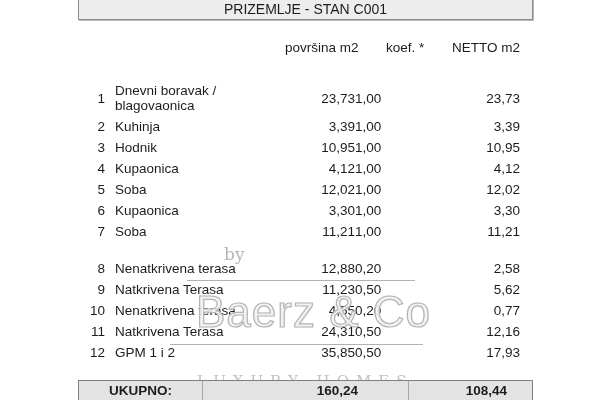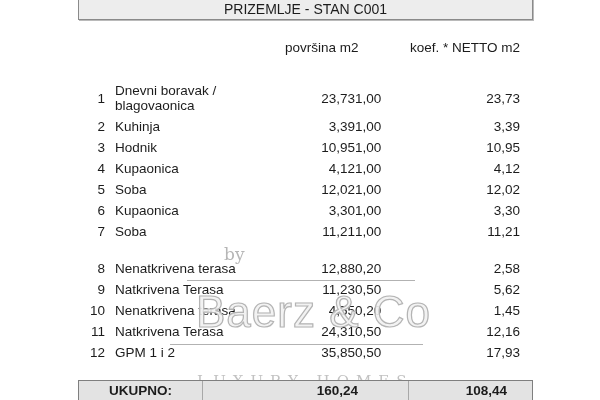--- a/index.html
+++ b/index.html
@@ -19,21 +19,21 @@
     border:1px solid #8a8a8a;
     box-shadow:1px 1px 0 rgba(130,130,130,.55);
     text-align:center;
     font-size:14px; line-height:20px;
     box-sizing:content-box;
   }
 
   
   .col-header { position:absolute; top:40px; font-size:13.5px; white-space:nowrap; }
   .h-povrsina { left:285px; }
-  .h-koef     { left:386px;margin-left:24px; }
+  .h-koef     { left:386px; }
   .h-netto    { left:452px; }
 
   
   .table-body { position:absolute; left:85px; top:80px; width:435px; }
   .row { display:flex; height:21px; align-items:center; font-size:13.5px; }
   .row.tall { height:36px; }
   .row.gap  { margin-top:16px; }
   .c-num   { width:20px;  text-align:right; flex:none; }
   .c-label { width:180px; padding-left:10px; box-sizing:border-box; line-height:15px; flex:none; }
   .c-pov   { width:70px;  text-align:right; flex:none; }
@@ -154,21 +154,21 @@
       <span class="c-label">Natkrivena Terasa</span>
       <span class="c-pov">11,23</span>
       <span class="c-koef">0,50</span>
       <span class="c-net">5,62</span>
     </div>
     <div class="row">
       <span class="c-num">10</span>
       <span class="c-label">Nenatkrivena terasa</span>
       <span class="c-pov">4,55</span>
       <span class="c-koef">0,20</span>
-      <span class="c-net">1,45</span>
+      <span class="c-net">0,77</span>
     </div>
     <div class="row">
       <span class="c-num">11</span>
       <span class="c-label">Natkrivena Terasa</span>
       <span class="c-pov">24,31</span>
       <span class="c-koef">0,50</span>
       <span class="c-net">12,16</span>
     </div>
     <div class="row">
       <span class="c-num">12</span>

